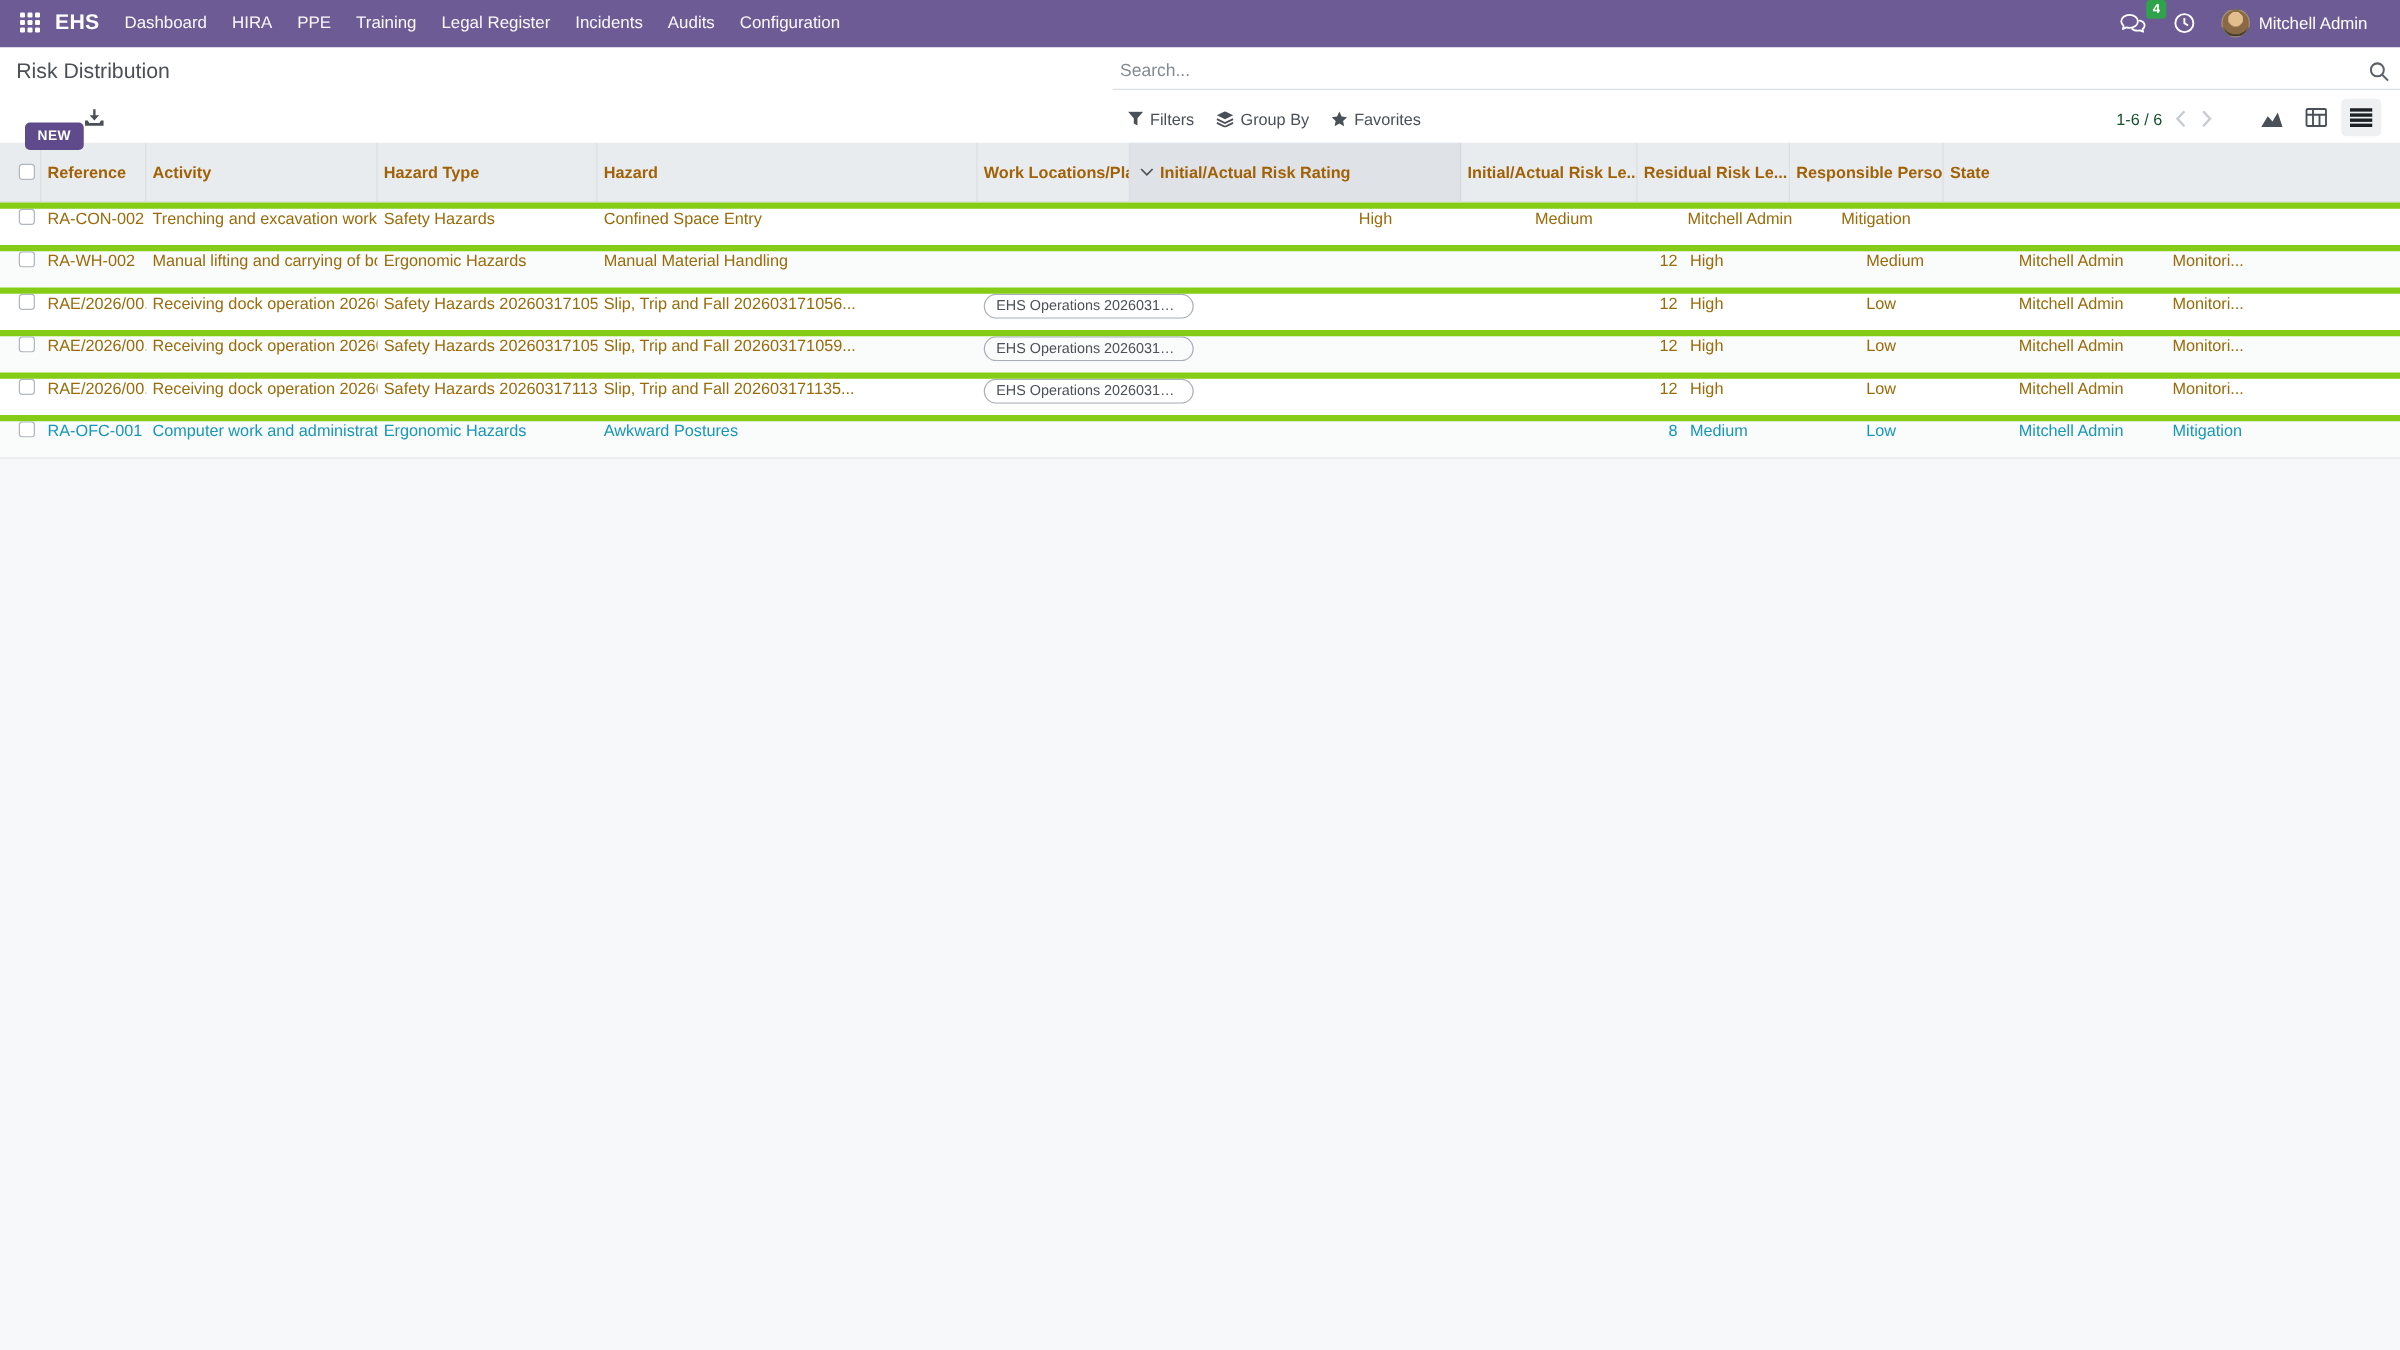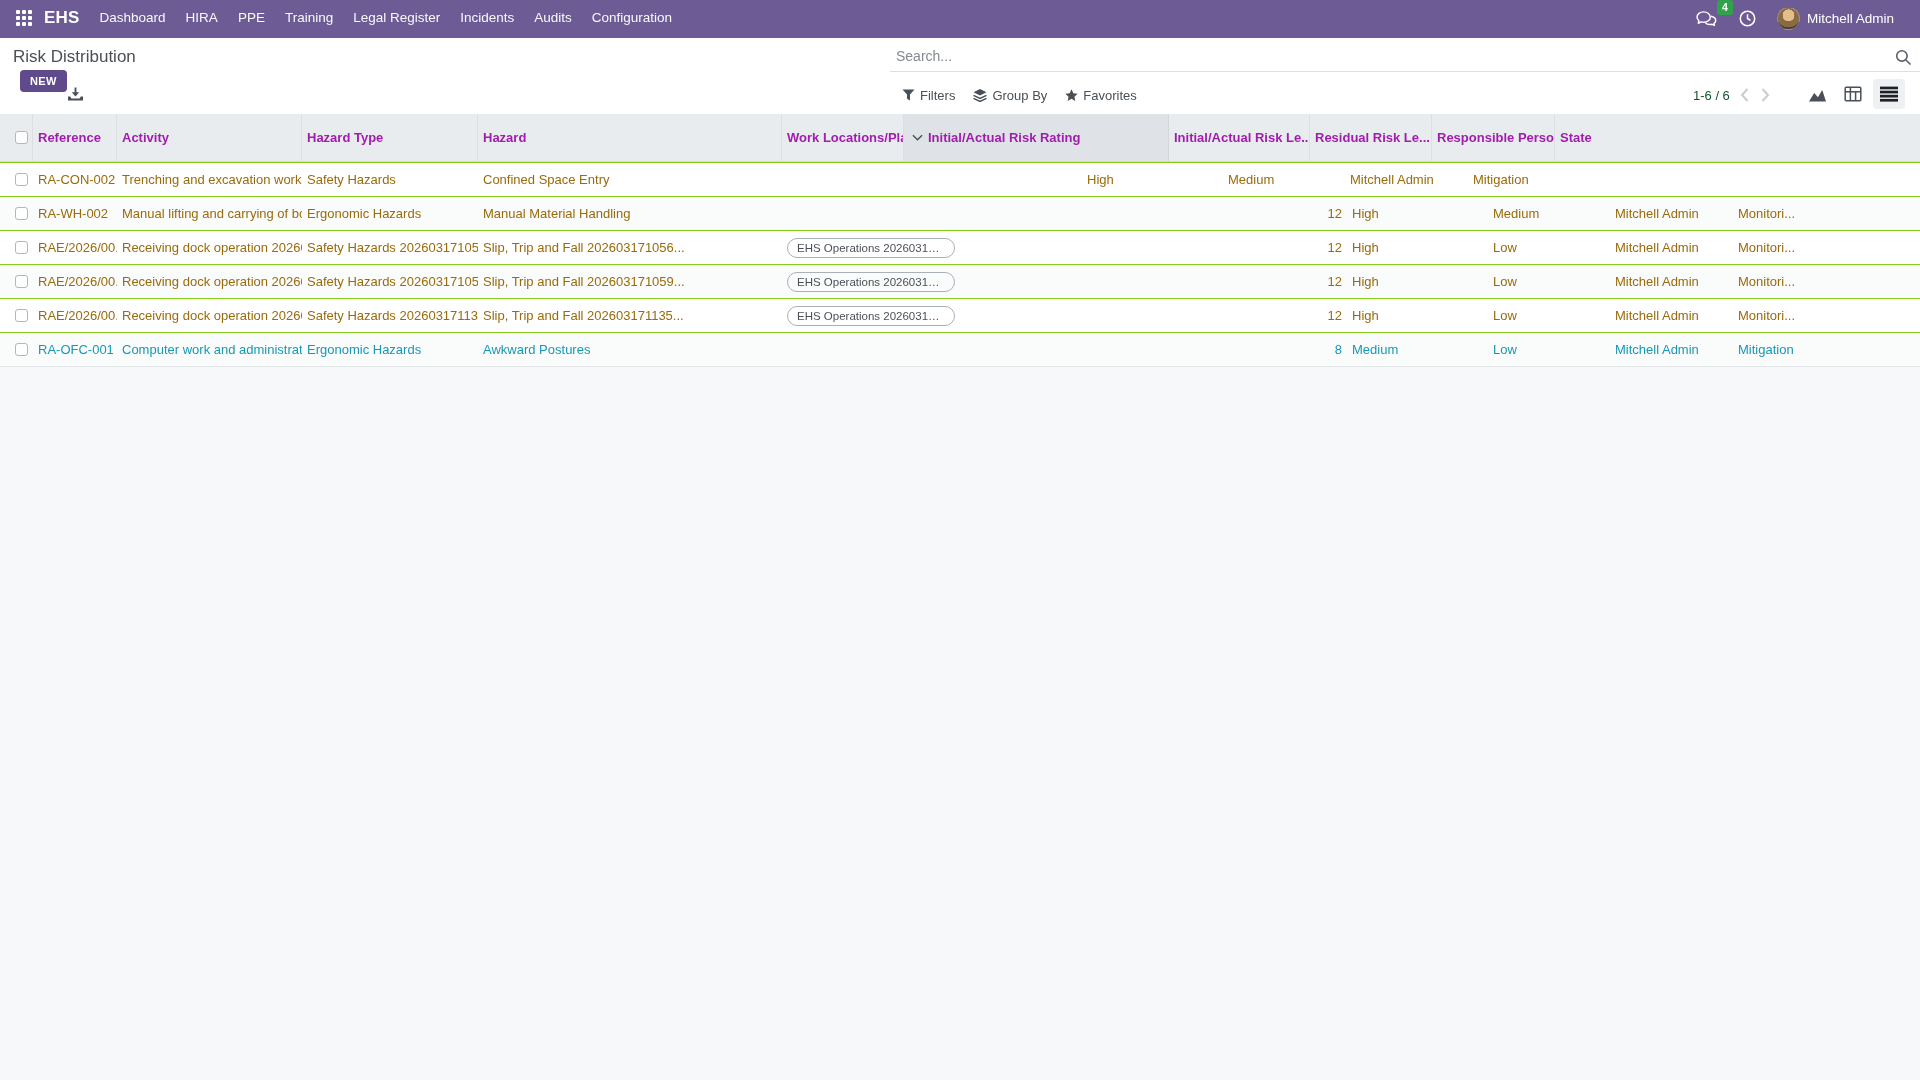--- a/index.html
+++ b/index.html
@@ -31,39 +31,39 @@
   .avatar{width:23px;height:23px;border-radius:50%;background:radial-gradient(circle at 50% 35%, #e2bd8d 0 34%, #8a6a45 35% 70%, #41392e 71%);border:1px solid rgba(255,255,255,.25);cursor:pointer}
   .uname{color:#fff;font-size:13.5px;margin-left:7px;cursor:pointer}
 
   
   .cpanel{position:relative;height:76px;background:#fff;flex:none}
   .page-title{position:absolute;left:13px;top:9px;font-size:17px;font-weight:400;color:#4c5056}
   .search{position:absolute;left:890px;right:0;top:4px;height:30px;border-bottom:1px solid #dcdfe3}
   .search input{width:calc(100% - 34px);border:none;outline:none;font-family:"Liberation Sans",sans-serif;font-size:14px;color:#495057;padding:6px 0 0 6px;background:transparent}
   .search input::placeholder{color:#848a91}
   .search .mag{position:absolute;right:8px;top:7px}
-  .btn-new{position:absolute;left:20px;top:32px;height:22px;padding:0 10px;background:var(--primary-button-bg);color:#fff;border:none;border-radius:4px;font-family:"Liberation Sans",sans-serif;font-size:11px;font-weight:bold;letter-spacing:.4px;cursor:pointer}
+  .btn-new{position:absolute;left:20px;top:60px;height:22px;padding:0 10px;background:var(--primary-button-bg);color:#fff;border:none;border-radius:4px;font-family:"Liberation Sans",sans-serif;font-size:11px;font-weight:bold;letter-spacing:.4px;cursor:pointer}
   .dl-btn{position:absolute;left:68px;top:49px;cursor:pointer;background:none;border:none}
   .facets{position:absolute;left:902px;top:46px;display:flex;align-items:center;gap:18px;height:22px}
   .facet{display:flex;align-items:center;gap:5px;font-size:13px;color:#495057;cursor:pointer;background:none;border:none;font-family:"Liberation Sans",sans-serif}
   .pager{position:absolute;left:1693px;top:46px;display:flex;align-items:center;gap:8px;height:22px}
   .pager-range{font-size:13px;color:#14532d}
   .pg-btn{background:none;border:none;cursor:default;display:flex;align-items:center;padding:0 2px}
   .views{position:absolute;right:15px;top:41px;display:flex;gap:4px}
   .view-btn{width:32px;height:30px;display:flex;align-items:center;justify-content:center;background:none;border:none;cursor:pointer;border-radius:4px}
   .view-btn.active{background:#eef0f2}
 
   
   .listview{flex:none}
-  .thead{display:flex;height:48px;background:var(--header-bg);border-bottom:1px solid #d5d9dd;font-size:13px;font-weight:600;color:#a21caf;align-items:stretch}
+  .thead{display:flex;height:48px;background:var(--header-bg);border-bottom:1px solid #d5d9dd;font-size:13px;font-weight:600;color:#a16207;align-items:stretch}
   .thead .cell{display:flex;align-items:center;border-right:1px solid rgba(0,0,0,.05)}
   .thead .cell:last-child{border-right:none}
   .thead .sorted{background:var(--sorted-header-bg)}
   .thead .sorted svg{margin-right:5px;flex:none}
-  .trow{display:flex;height:34px;background:#fff;border-top:1px solid #84cc16;font-size:13px;align-items:center;cursor:pointer}
+  .trow{display:flex;height:34px;background:#fff;border-top:5px solid #84cc16;font-size:13px;align-items:flex-start;cursor:pointer}
   .trow:nth-child(even){background:#fafbfb}
   .trow.warning .cell{color:var(--warning-text)}
   .trow.info .cell{color:var(--info-text)}
   .cell{padding:0 5px;white-space:nowrap;overflow:hidden;display:flex;align-items:center}
   .c-check{width:33px;padding:0 0 0 15px}
   .c-ref{width:84px}
   .c-act{width:185px}
   .c-htype{width:176px}
   .c-haz{width:304px}
   .c-dept{width:178px}

